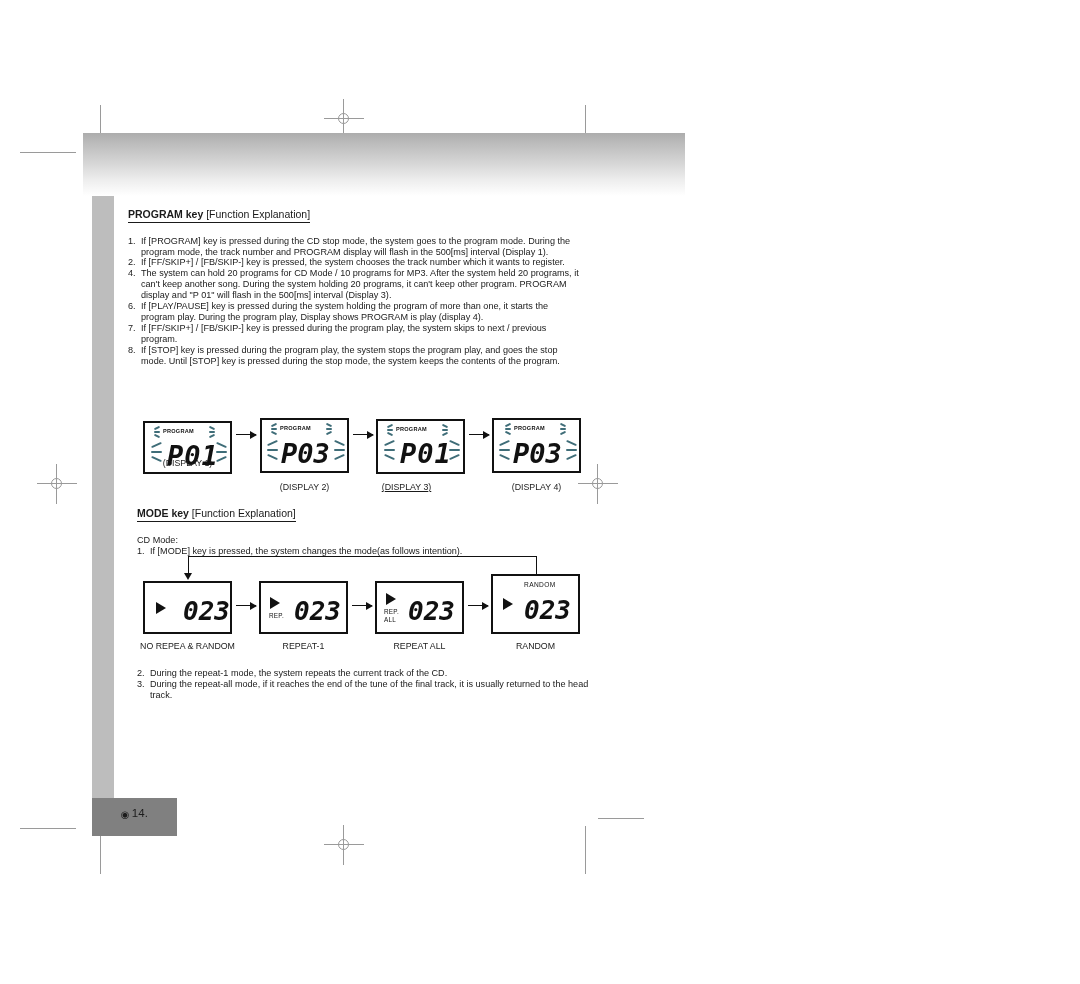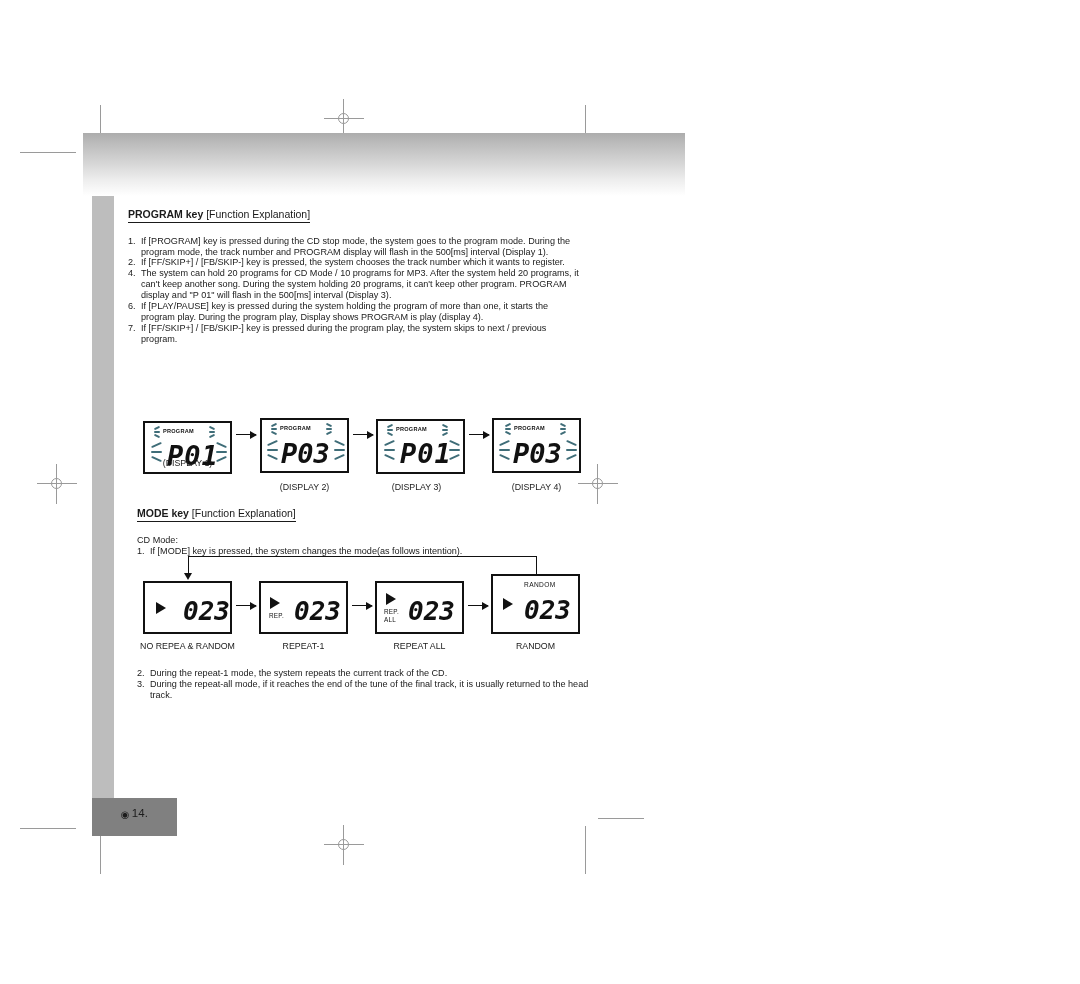--- a/index.html
+++ b/index.html
@@ -123,20 +123,21 @@
     <div class="sec-head">
       <b>PROGRAM key</b><span class="sub"> [Function Explanation]</span>
     </div>
 
     <ol class="steps" style="margin-top:4px;">
       <li><span class="num">1.</span><span>If [PROGRAM] key is pressed during the CD stop mode, the system goes to the program mode. During the program mode, the track number and PROGRAM display will flash in the 500[ms] interval (Display 1).</span></li>
       <li><span class="num">2.</span><span>If [FF/SKIP+] / [FB/SKIP-] key is pressed, the system chooses the track number which it wants to register.</span></li>
       <li><span class="num">4.</span><span>The system can hold 20 programs for CD Mode / 10 programs for MP3. After the system held 20 programs, it can't keep another song. During the system holding 20 programs, it can't keep other program. PROGRAM display and "P 01" will flash in the 500[ms] interval (Display 3).</span></li>
       <li><span class="num">6.</span><span>If [PLAY/PAUSE] key is pressed during the system holding the program of more than one, it starts the program play. During the program play, Display shows PROGRAM is play (display 4).</span></li>
       <li><span class="num">7.</span><span>If [FF/SKIP+] / [FB/SKIP-] key is pressed during the program play, the system skips to next / previous program.</span></li>
+      <li><span class="num">8.</span><span>If [STOP] key is pressed during the program play, the system stops the program play, and goes the stop mode. Until [STOP] key is pressed during the stop mode, the system keeps the contents of the program.</span></li>
     </ol>
   </div>
 
   <div>
 
     <div class="panel" style="left:143px;top:421px;width:89px;height:53px;">
       <div class="prog-label" style="left:18px;top:5px;">PROGRAM</div>
       <div class="flash" style="left:9px;top:4px;">
         <i style="width:6px;left:0;top:0;transform:rotate(-26deg)"></i>
         <i style="width:6px;left:0;top:4px;transform:rotate(0deg)"></i>
@@ -207,21 +208,21 @@
         <i style="width:11px;left:0;top:7px;"></i>
         <i style="width:11px;left:0;top:14px;transform:rotate(24deg)"></i>
       </div>
       <div class="flash" style="left:71px;top:21px;">
         <i style="width:11px;left:0;top:0;transform:rotate(24deg)"></i>
         <i style="width:11px;left:0;top:7px;"></i>
         <i style="width:11px;left:0;top:14px;transform:rotate(-24deg)"></i>
       </div>
     </div>
     <div class="arrow" style="left:469px;top:434px;width:20px;"></div>
-    <div class="cap" style="left:372px;top:482px;width:89px;">(DISPLAY 3)</div>
+    <div class="cap" style="left:362px;top:482px;width:89px;text-decoration:underline;">(DISPLAY 3)</div>
 
     <div class="panel" style="left:492px;top:418px;width:89px;height:55px;">
       <div class="prog-label" style="left:20px;top:5px;">PROGRAM</div>
       <div class="flash" style="left:11px;top:4px;">
         <i style="width:6px;left:0;top:0;transform:rotate(-26deg)"></i>
         <i style="width:6px;left:0;top:4px;"></i>
         <i style="width:6px;left:0;top:8px;transform:rotate(26deg)"></i>
       </div>
       <div class="flash" style="left:66px;top:4px;">
         <i style="width:6px;left:0;top:0;transform:rotate(26deg)"></i>

